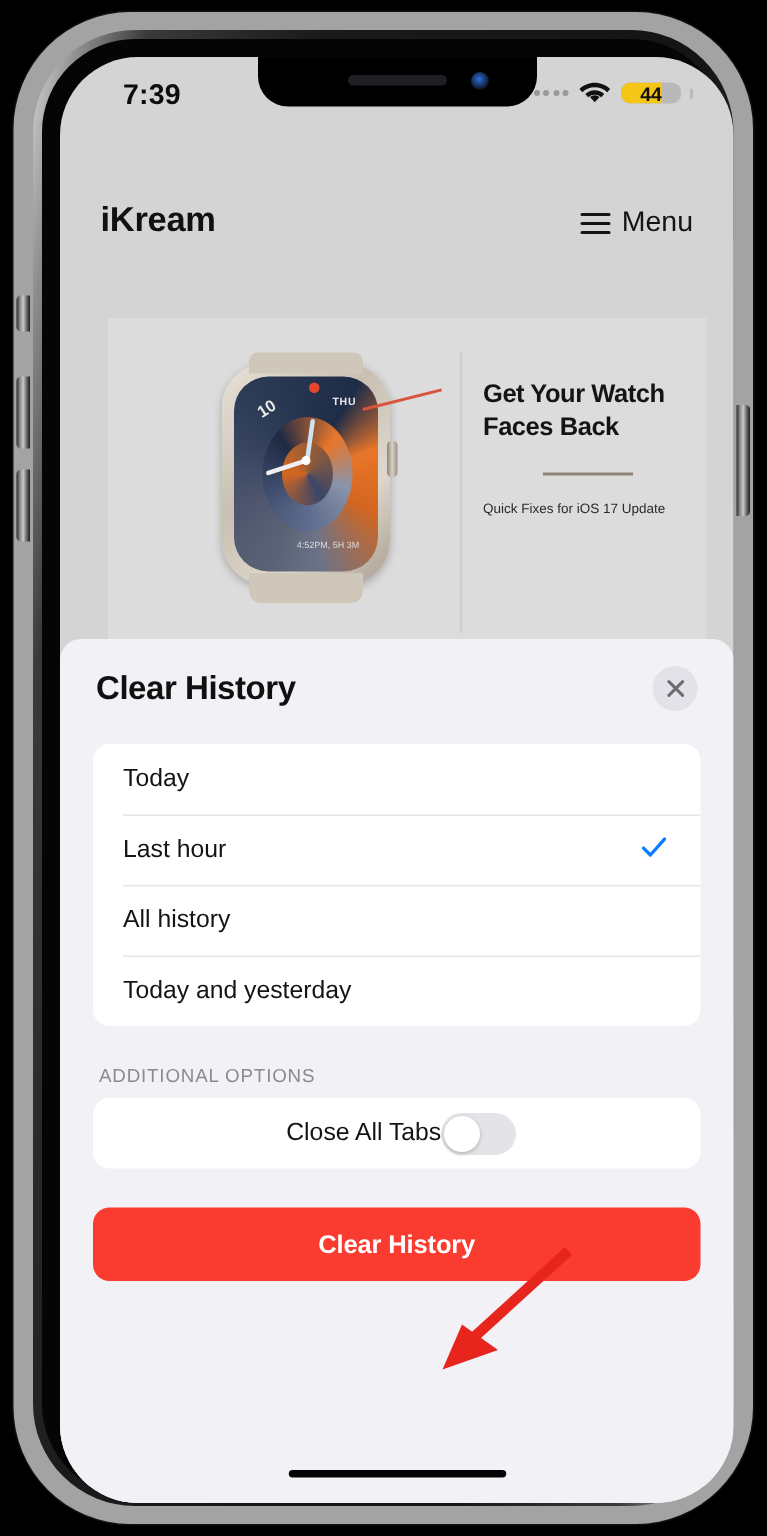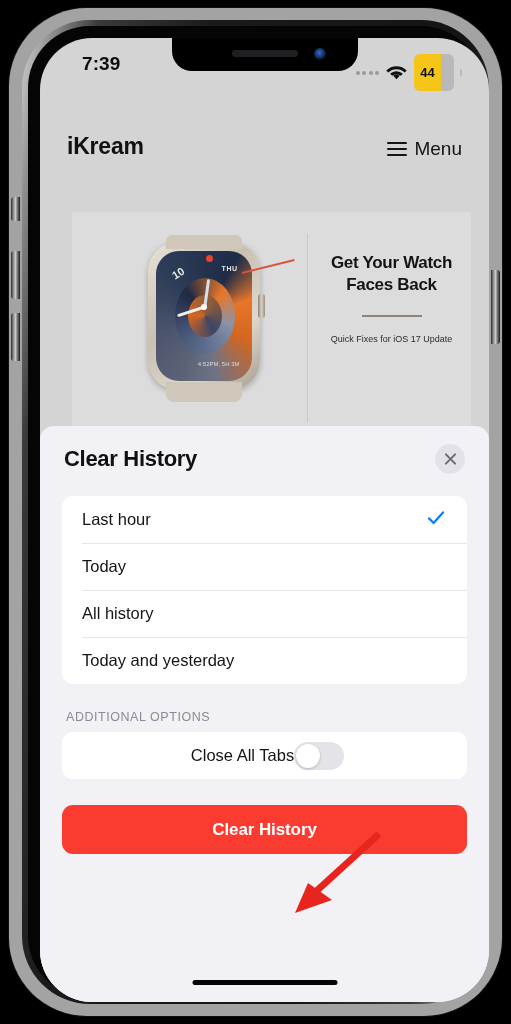--- a/index.html
+++ b/index.html
@@ -39,22 +39,22 @@
                   background:radial-gradient(circle at 45% 40%,#2d6fd8 0%,#16305e 48%,#070b13 75%,#000 100%); }
 
   
   #status-bar { position:absolute; top:0; left:0; right:0; height:46px; z-index:30;
                 display:flex; align-items:center; }
   #status-time { position:absolute; left:42px; top:15px; font-size:19px; font-weight:700;
                  color:#0d0d0d; letter-spacing:.1px; }
   #status-right { position:absolute; right:27px; top:16px; display:flex; align-items:center; gap:7px; }
   #signal-dots { display:flex; gap:2.5px; align-items:flex-end; }
   #signal-dots i { display:block; width:4px; height:4px; border-radius:50%; background:#9a9a9a; }
-  #battery-pill { position:relative; width:40px; height:37px; border-radius:6px;
-                  background:#b9b9b9; overflow:hidden; display:flex; align-items:center; }
+  #battery-pill { position:relative; width:40px; height:14px; border-radius:6px;
+                  background:#b9b9b9; overflow:hidden; display:flex; align-items:center;justify-content:center; }
   #battery-fill { position:absolute; left:0; top:0; bottom:0; width:27px;
                   background:#f5c518; border-radius:6px 0 0 6px; }
   #battery-text { position:relative; z-index:2; width:27px; text-align:center;
                   font-size:13px; font-weight:700; color:#121212; }
   #battery-tip { width:2px; height:7px; background:#b9b9b9; border-radius:0 2px 2px 0; margin-left:-1px; }
 
   
   #site-header { position:absolute; top:46px; left:0; right:0; height:76px;
                  display:flex; align-items:flex-end; justify-content:space-between;
                  padding:0 27px; z-index:20; }
@@ -97,21 +97,21 @@
   #watch-band-bot { position:absolute; left:50%; transform:translateX(-50%); bottom:-12px;
                     width:76px; height:20px; border-radius:0 0 8px 8px; background:#cfc7b9; }
   #watch-label-thu { position:absolute; right:14px; top:14px; font-size:7px; font-weight:700;
                      color:#e8e8e8; letter-spacing:.5px; }
   #watch-label-10 { position:absolute; left:16px; top:16px; font-size:11px; font-weight:700;
                     color:#e8e8e8; transform:rotate(-32deg); }
   #watch-label-time { position:absolute; right:12px; bottom:14px; font-size:6px; color:#dcdcdc; }
   #watch-arrow { position:absolute; right:-36px; top:30px; width:54px; height:2px;
                  background:#d9543f; transform:rotate(-14deg); transform-origin:0 50%; }
 
-  #article-text { position:absolute; left:250px; top:40px; right:10px; text-align:center; }
+  #article-text { position:absolute; left:250px; top:40px; right:10px; }
   #article-heading { font-size:17px; font-weight:700; color:#141414; line-height:1.28; letter-spacing:-.3px; }
   #article-divider { width:60px; height:2px; background:#8d8478; margin:19px auto 17px; }
   #article-sub { font-size:9px; color:#2b2b2b; }
   #article-title { position:absolute; left:32px; top:292px; font-size:30px; font-weight:700;
                    color:#121212; letter-spacing:-.5px; white-space:nowrap; }
 
   
   #sheet { position:absolute; left:0; right:0; top:388px; bottom:0;
            background:#f2f2f6; border-radius:14px 14px 0 0; z-index:50; }
   #sheet-header { position:relative; height:70px; }
@@ -249,31 +249,31 @@
       <div id="sheet-header">
         <div id="sheet-title">Clear History</div>
         <div id="close-button">
           <div id="close-icon"></div>
         </div>
       </div>
 
 
       <div class="card-group">
         <div class="option-row">
+          <span class="option-text">Today</span>
+        </div>
+        <div class="option-row">
           <span class="option-text">Last hour</span>
           <span class="check-icon">
             <svg width="18" height="18" viewBox="0 0 18 18">
                 <path d="M2 9.4 6.6 14 16 3.4" fill="none" stroke="#0a7cff" stroke-width="2.2" stroke-linecap="round" stroke-linejoin="round"></path>
               </svg>
           </span>
         </div>
         <div class="option-row">
-          <span class="option-text">Today</span>
-        </div>
-        <div class="option-row">
           <span class="option-text">All history</span>
         </div>
         <div class="option-row">
           <span class="option-text">Today and yesterday</span>
         </div>
       </div>
 
       <div class="section-label" id="options-label">ADDITIONAL OPTIONS</div>
 
       <div class="card-group">

